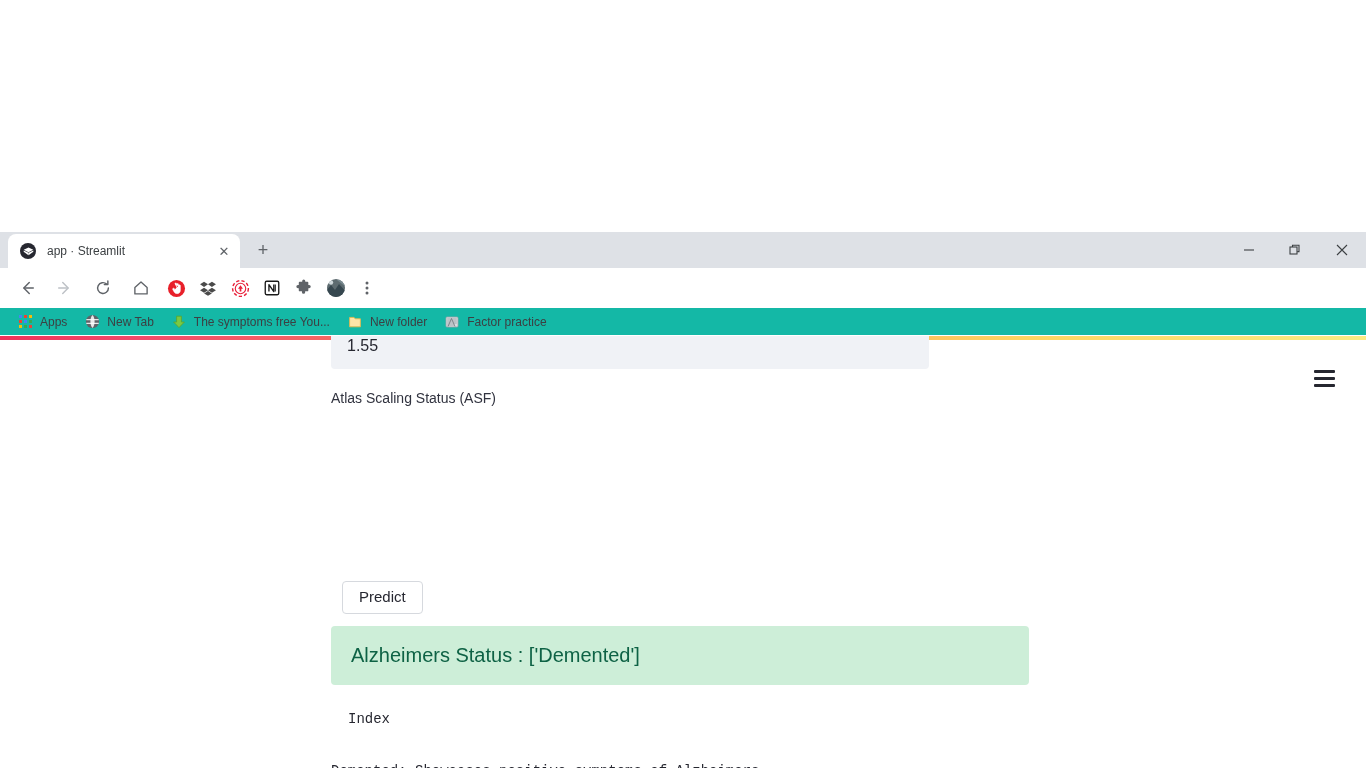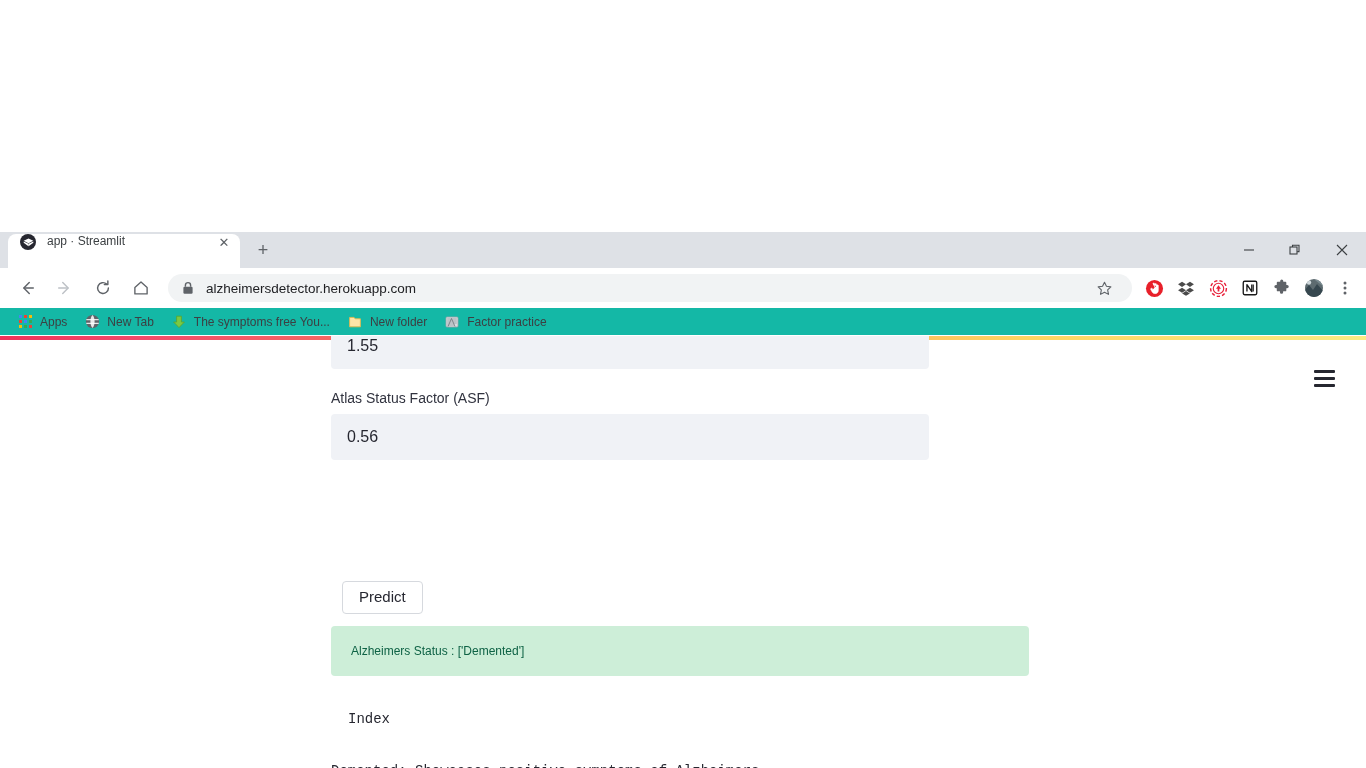--- a/index.html
+++ b/index.html
@@ -40,20 +40,21 @@
     align-items: flex-end;
   }
   .tab {
     position: relative;
     margin-left: 8px;
     width: 232px;
     height: 34px;
     background: #ffffff;
     border-radius: 8px 8px 0 0;
     display: flex;
+    align-items: center;
     padding: 0 8px 0 12px;
     box-sizing: border-box;
   }
   .tab-favicon {
     width: 16px; height: 16px;
     border-radius: 50%;
     background: #262730;
     flex: 0 0 auto;
     display: flex;
     align-items: center;
@@ -276,21 +277,21 @@
     font-family: "Liberation Sans", sans-serif;
     cursor: pointer;
     line-height: 1.2;
   }
   .success-box {
     width: 698px;
     box-sizing: border-box;
     background: #cdeed8;
     border-radius: 4px;
     padding: 18px 20px;
-    font-size: 12px;
+    font-size: 20px;
     color: #0e6245;
   }
   .mono-text {
     font-family: "Liberation Mono", monospace;
     font-size: 14px;
     color: #262730;
     line-height: 1;
   }
 </style>
 </head>
@@ -358,34 +359,20 @@
         <path d="M15.4 2.3 V6.2 H11.5" fill="none" stroke="currentColor" stroke-width="1.6" stroke-linecap="round" stroke-linejoin="round"></path>
       </svg>
     </div>
 
     <div class="nav-btn">
       <svg width="18" height="18" viewBox="0 0 20 20">
         <path d="M3.2 9.4 L10 3.4 L16.8 9.4 V16.6 H3.2 Z" fill="none" stroke="currentColor" stroke-width="1.5" stroke-linejoin="round"></path>
       </svg>
     </div>
 
-    <div class="omnibox">
-      <span class="lock-icon">
-        <svg width="12" height="14" viewBox="0 0 12 14">
-          <rect x="1.4" y="5.8" width="9.2" height="7" rx="1.2" fill="#5f6368"></rect>
-          <path d="M3.4 5.8 V4.2 a2.6 2.6 0 0 1 5.2 0 V5.8" fill="none" stroke="#5f6368" stroke-width="1.4"></path>
-        </svg>
-      </span>
-      <span class="url-text" title="alzheimersdetector.herokuapp.com">alzheimersdetector.herokuapp.com</span>
-      <span class="star-btn">
-        <svg width="17" height="17" viewBox="0 0 20 20">
-          <path d="M10 2.6 L12.3 7.4 L17.5 8.1 L13.7 11.7 L14.7 16.9 L10 14.4 L5.3 16.9 L6.3 11.7 L2.5 8.1 L7.7 7.4 Z" fill="none" stroke="#5f6368" stroke-width="1.3" stroke-linejoin="round"></path>
-        </svg>
-      </span>
-    </div>
 
     <div class="ext-icon">
       <svg width="19" height="19" viewBox="0 0 20 20">
         <circle cx="10" cy="10" r="9" fill="#e8202a"></circle>
         <path d="M8.2 5.2 a1 1 0 0 1 2 0 V9 M10.2 5.8 a1 1 0 0 1 2 0 V9.4 M12.2 6.8 a1 1 0 0 1 1.9 0 V11.8 c0 2.2-1.4 3.6-3.4 3.6 -1.8 0-2.6-0.8-3.4-2.1 L6 11 a1 1 0 0 1 1.6-1.1 L8.2 11" fill="#ffffff" stroke="#ffffff" stroke-width="0.5"></path>
       </svg>
     </div>
 
     <div class="ext-icon">
       <svg width="18" height="18" viewBox="0 0 20 20">
@@ -516,22 +503,21 @@
       </span>
     </div>
 
     <div class="st-main">
 
       <div class="st-block" style="position:absolute; left:0; top:-13px;">
         <div class="st-input">1.55</div>
       </div>
 
       <div class="st-block" style="position:absolute; left:0; top:54px;">
-        <div class="st-label">Atlas Status Factor (ASF)</div>
-        <div class="st-input">0.56</div>
+        <div class="st-label">Atlas Scaling Status (ASF)</div>
       </div>
 
       <div style="position:absolute; left:11px; top:245px;">
         <button class="predict-btn">Predict</button>
       </div>
 
       <div class="success-box" style="position:absolute; left:0; top:290px;">Alzheimers Status : ['Demented']</div>
 
       <div class="mono-text" style="position:absolute; left:17px; top:376px;">Index</div>
 

